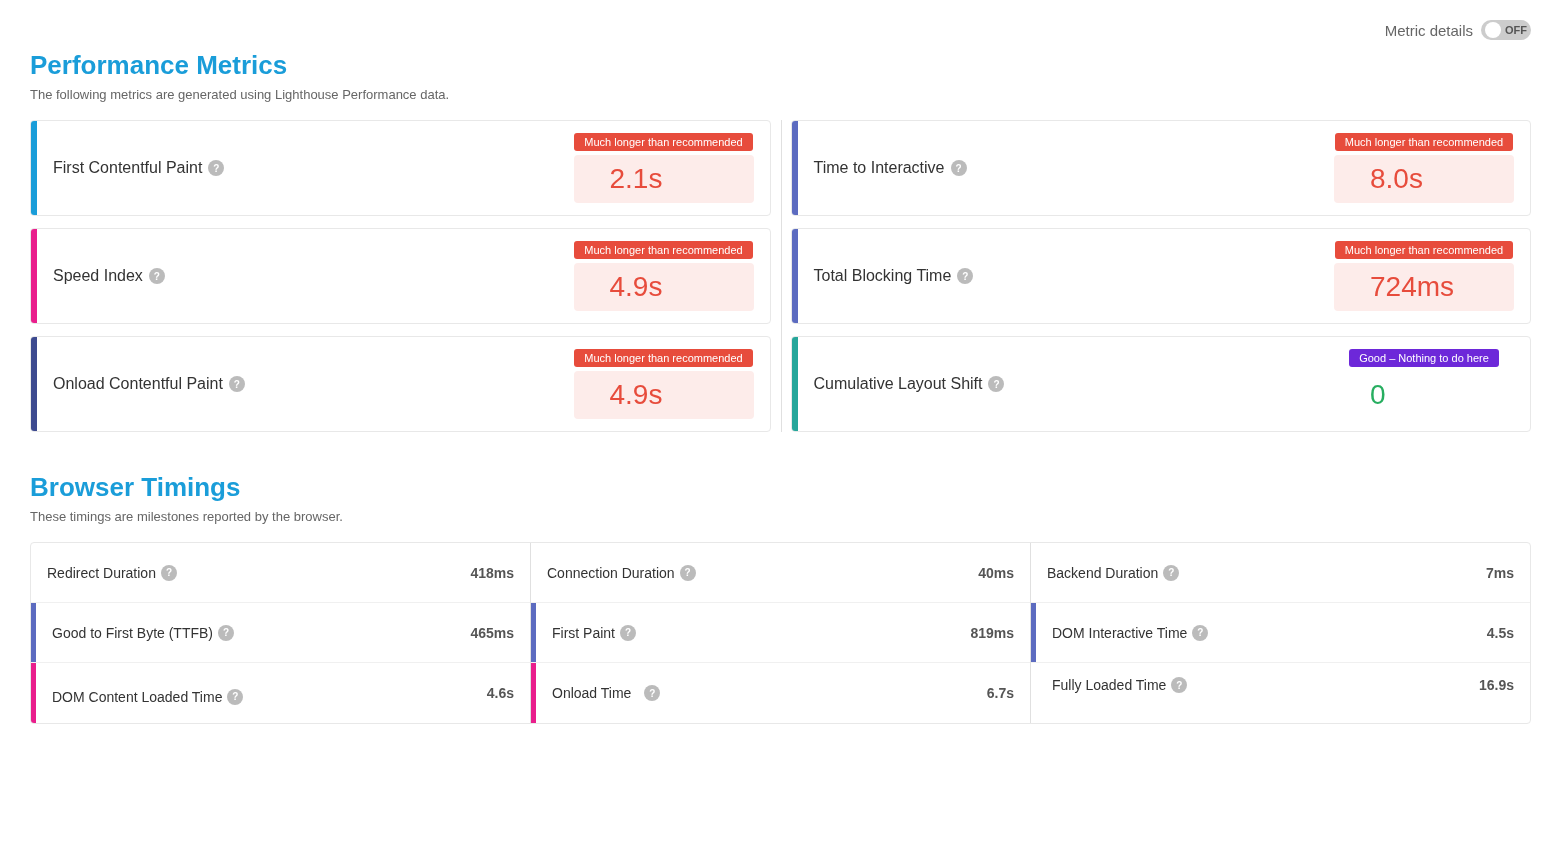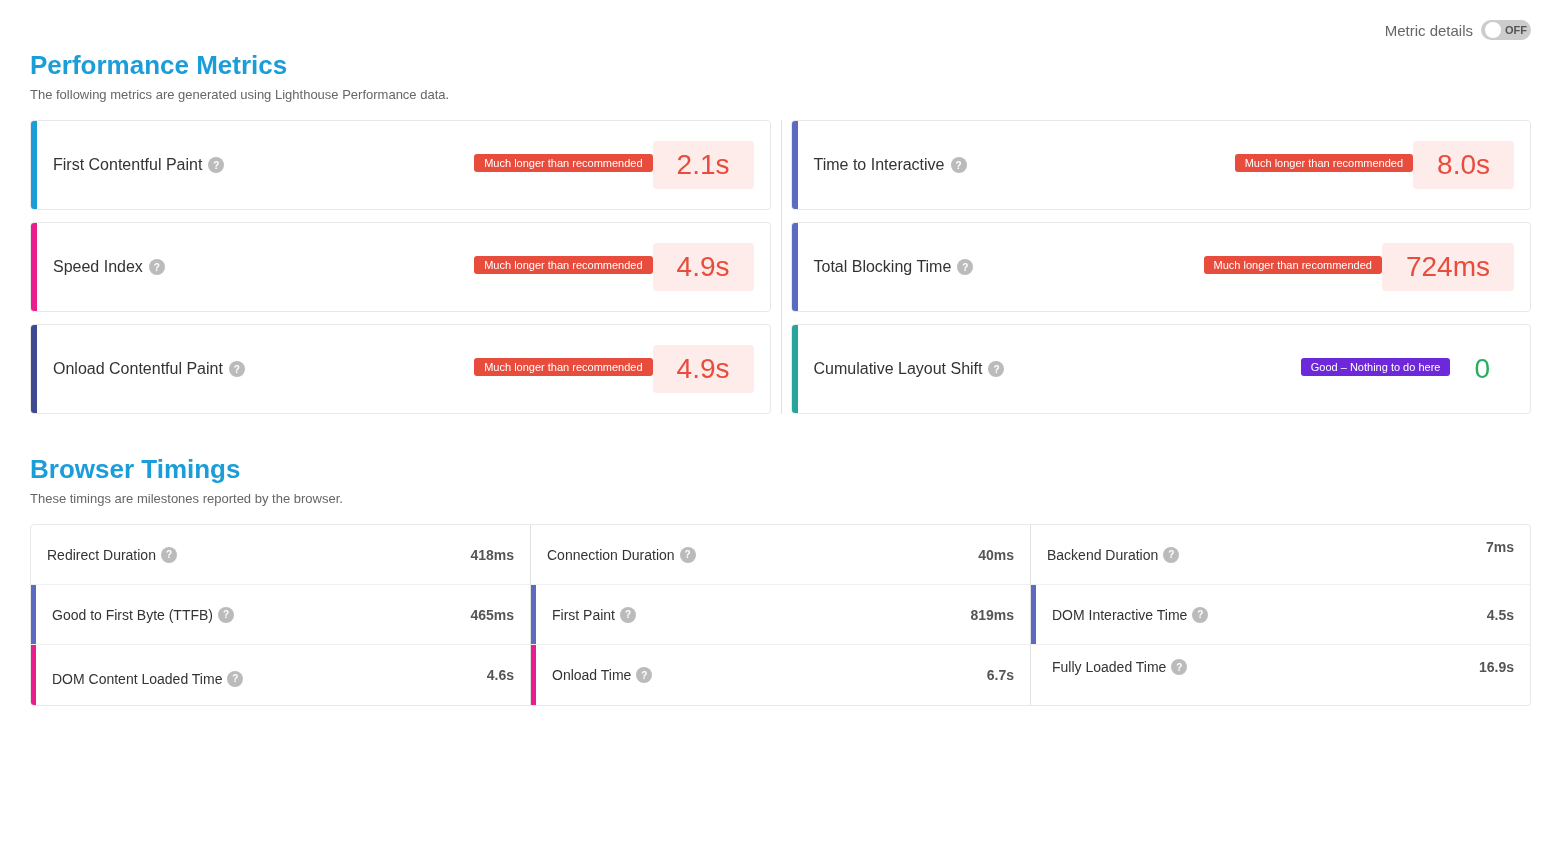--- a/index.html
+++ b/index.html
@@ -94,42 +94,42 @@
     .metric-card-label {
       flex: 1;
       font-size: 16px;
       color: #333;
       display: flex;
       align-items: center;
       gap: 6px;
     }
     .metric-card-value-area {
       display: flex;
-      flex-direction: row;
+      flex-direction: column;
       align-items: center;
       min-width: 180px;
     }
     .metric-badge {
       background: #e74c3c;
       color: #fff;
       font-size: 11px;
       padding: 3px 10px;
       border-radius: 3px;
       margin-bottom: 4px;
       white-space: nowrap;
     }
     .metric-badge.good {
       background: #6d28d9;
     }
     .metric-value-box {
       background: #fdecea;
       border-radius: 4px;
-      padding: 8px 24px;
+      padding: 8px 36px;
       width: 100%;
-      text-align: right;
+      text-align: left;
     }
     .metric-value-box.good {
       background: #fff;
     }
     .metric-value {
       font-size: 28px;
       color: #e74c3c;
       font-weight: 300;
     }
     .metric-value.good {
@@ -330,32 +330,32 @@
               <div style="flex: 1 1 0%; font-size: 14px; color: rgb(51, 51, 51); display: flex; align-items: center; gap: 5px;">
                 <span>First Paint</span>
                 <span class="question-mark">?</span>
               </div>
               <span style="font-size: 14px; color: rgb(85, 85, 85); font-weight: 600;">819ms</span>
             </div>
           </div>
           <div style="display: flex; align-items: stretch; border-bottom: none; min-height: 60px;">
             <div style="width: 5px; flex-shrink: 0; background: rgb(233, 30, 140);"></div>
             <div style="flex: 1 1 0%; display: flex; align-items: center; padding: 14px 16px; gap: 8px;">
-              <div style="flex: 1 1 0%; font-size: 14px; color: rgb(51, 51, 51); display: flex; align-items: center; gap: 5px;">
+              <div style="flex: 1 1 0%; font-size: 14px; color: rgb(51, 51, 51); display: flex; align-items: center; gap: 13px;">
                 <span>Onload Time</span>
                 <span class="question-mark">?</span>
               </div>
               <span style="font-size: 14px; color: rgb(85, 85, 85); font-weight: 600;">6.7s</span>
             </div>
           </div>
         </div>
         <div class="col-divider"></div>
         <div class="timing-col">
           <div style="display: flex; align-items: stretch; border-bottom: 1px solid rgb(240, 240, 240); min-height: 60px;">
-            <div style="flex: 1 1 0%; display: flex; padding: 14px 16px; gap: 16px;">
+            <div style="flex: 1 1 0%; display: flex; align-items: center; padding: 14px 16px; gap: 16px;">
               <div style="flex: 1 1 0%; font-size: 14px; color: rgb(51, 51, 51); display: flex; align-items: center; gap: 5px;">
                 <span>Backend Duration</span>
                 <span class="question-mark">?</span>
               </div>
               <span style="font-size: 14px; color: rgb(85, 85, 85); font-weight: 600;">7ms</span>
             </div>
           </div>
           <div style="display: flex; align-items: stretch; border-bottom: 1px solid rgb(240, 240, 240); min-height: 60px;">
             <div style="width: 5px; flex-shrink: 0; background: rgb(92, 107, 192);"></div>
             <div style="flex: 1 1 0%; display: flex; align-items: center; padding: 14px 16px; gap: 8px;">

